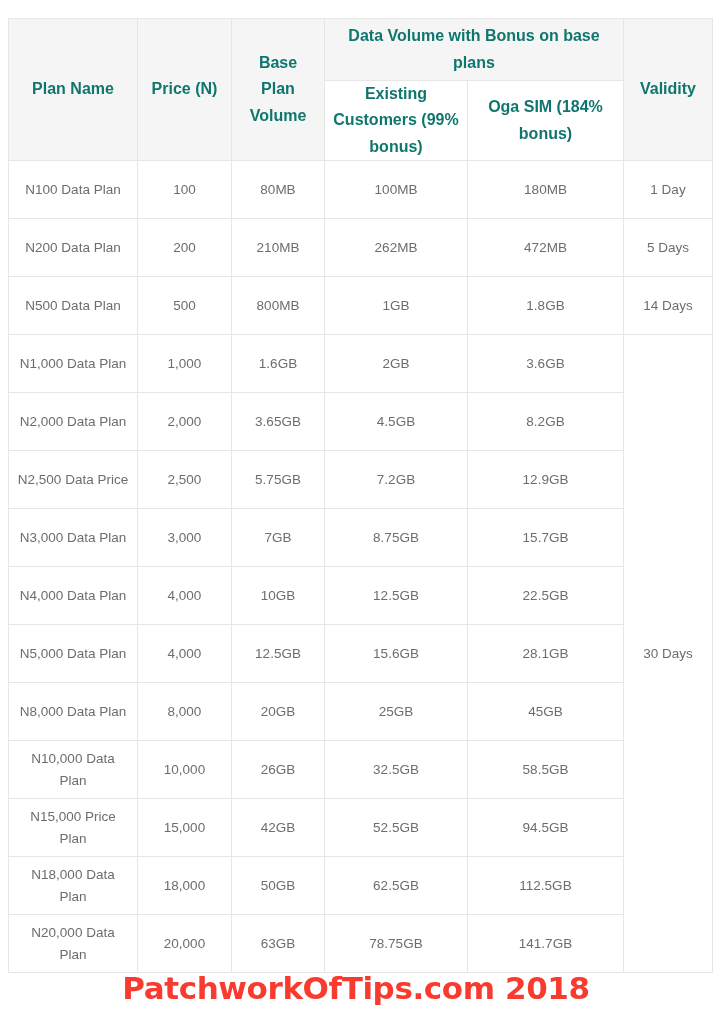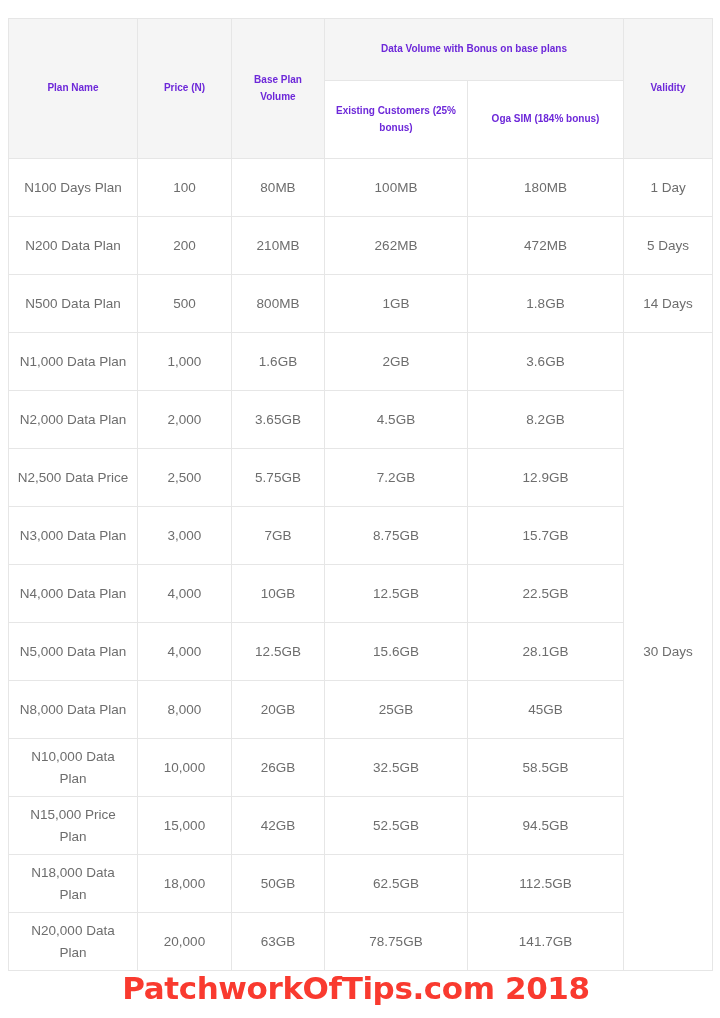--- a/index.html
+++ b/index.html
@@ -34,22 +34,22 @@
   table.pricing td {
     border: 1px solid #e6e6e6;
     padding: 0 8px;
     vertical-align: middle;
     text-align: center;
   }
 
   
   thead th {
     background: #f5f5f5;
-    color: #6d28d9;
-    font-size: 10px;
+    color: #0f766e;
+    font-size: 16px;
     font-weight: bold;
     line-height: 1.65;
   }
   th.grp-parent {
     background: #f5f5f5;
     height: 62px;
   }
   th.sub-head {
     background: #ffffff;
     height: 78px;
@@ -114,27 +114,27 @@
     </colgroup>
     <thead>
       <tr>
         <th class="tall" rowspan="2">Plan Name</th>
         <th class="tall" rowspan="2">Price (N)</th>
         <th class="tall" rowspan="2">Base Plan Volume</th>
         <th class="grp-parent" colspan="2">Data Volume with Bonus on base plans</th>
         <th class="tall" rowspan="2">Validity</th>
       </tr>
       <tr>
-        <th class="sub-head">Existing Customers (25% bonus)</th>
+        <th class="sub-head">Existing Customers (99% bonus)</th>
         <th class="sub-head">Oga SIM (184% bonus)</th>
       </tr>
     </thead>
     <tbody id="table-body">
         <tr>
-          <td class="plan-name">N100 Days Plan</td>
+          <td class="plan-name">N100 Data Plan</td>
           <td>100</td>
           <td>80MB</td>
           <td>100MB</td>
           <td>180MB</td>
           <td class="validity-cell">1 Day</td>
         </tr>
         <tr>
           <td class="plan-name">N200 Data Plan</td>
           <td>200</td>
           <td>210MB</td>

